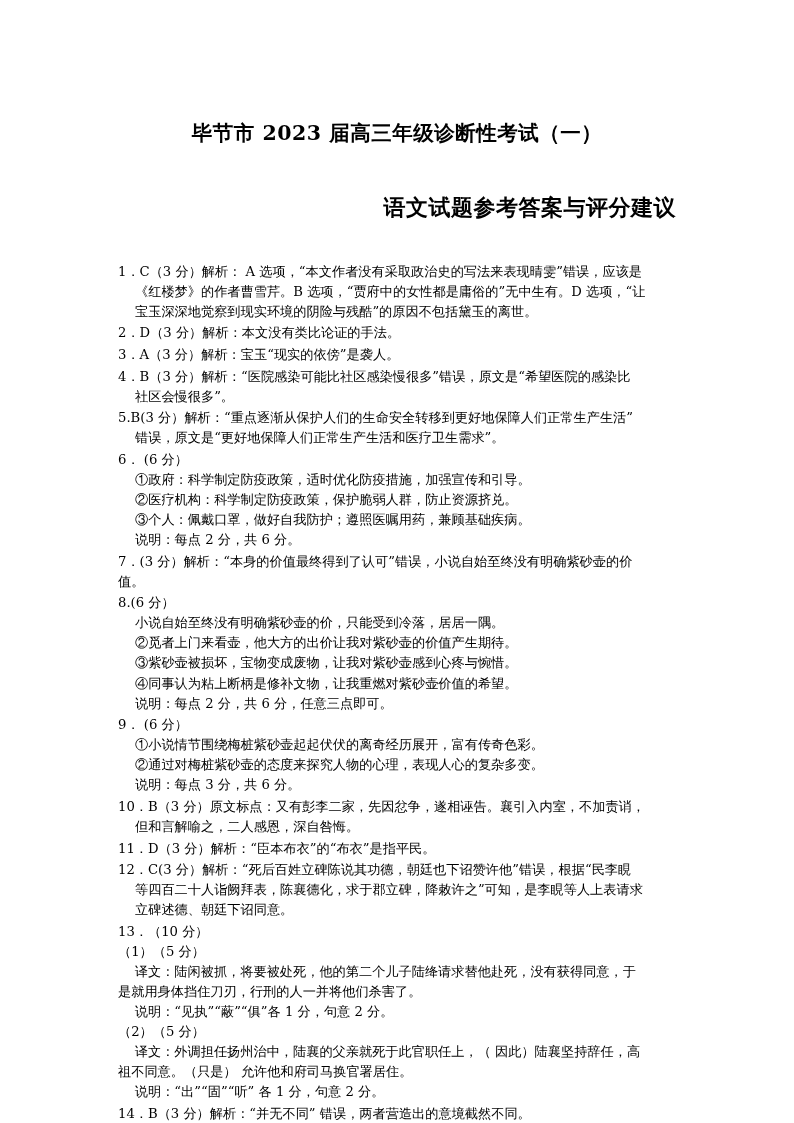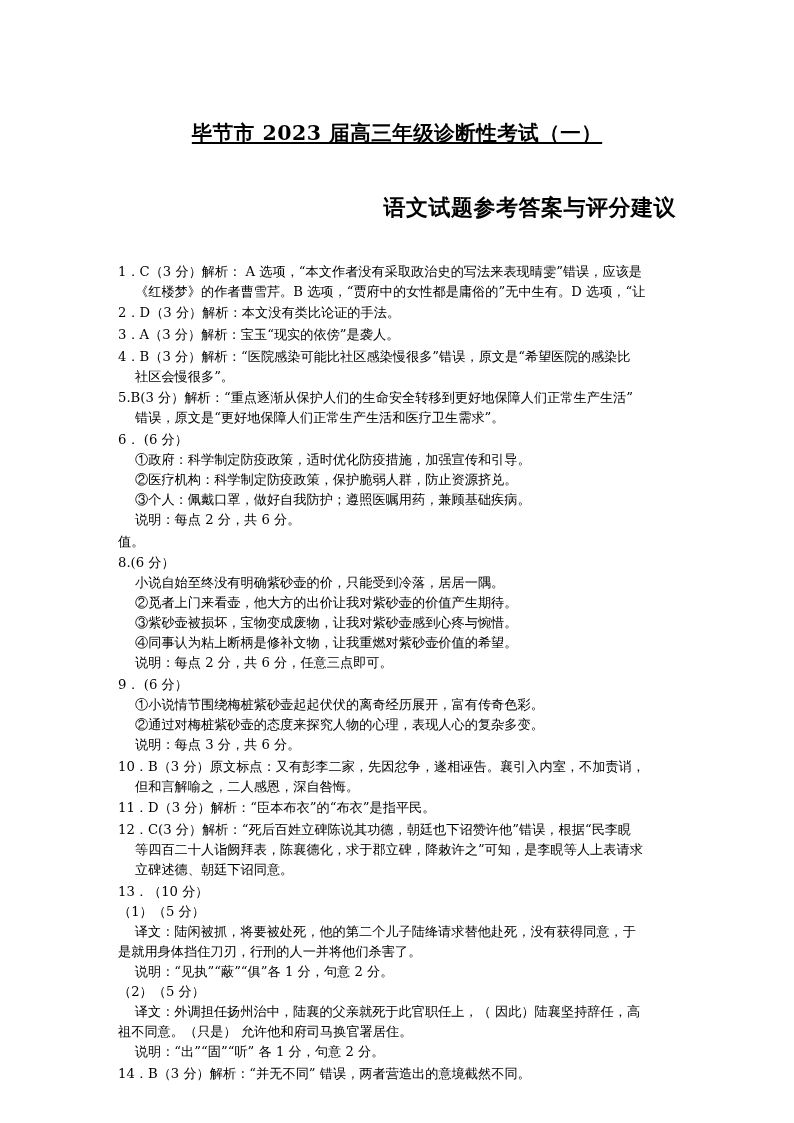--- a/index.html
+++ b/index.html
@@ -21,21 +21,20 @@
     height: 1123px;
     padding: 96px 118px 60px 118px;
   }
   .title-main {
     text-align: center;
     font-size: 20.5px;
     font-weight: bold;
     letter-spacing: 0.5px;
     margin: 22px 0 0 0;
     line-height: 1.5;
-    text-decoration: underline;
   }
   .title-sub {
     text-align: right;
     font-size: 22px;
     font-weight: bold;
     letter-spacing: 0.5px;
     margin: 42px 0 0 0;
     line-height: 1.5;
   }
   .answers {
@@ -61,20 +60,21 @@
 <div class="page">
 
   <h1 class="title-main">毕节市 2023 届高三年级诊断性考试（一）</h1>
   <h2 class="title-sub">语文试题参考答案与评分建议</h2>
 
   <div class="answers">
 
     <div class="ans-block">
       <span class="ln">1．C（3 分）解析： A 选项，“本文作者没有采取政治史的写法来表现晴雯”错误，应该是</span>
       <span class="ln indent2">《红楼梦》的作者曹雪芹。B 选项，“贾府中的女性都是庸俗的”无中生有。D 选项，“让</span>
+      <span class="ln indent2">宝玉深深地觉察到现实环境的阴险与残酷”的原因不包括黛玉的离世。</span>
     </div>
 
     <div class="ans-block">
       <span class="ln">2．D（3 分）解析：本文没有类比论证的手法。</span>
     </div>
 
     <div class="ans-block">
       <span class="ln">3．A（3 分）解析：宝玉“现实的依傍”是袭人。</span>
     </div>
 
@@ -90,20 +90,21 @@
 
     <div class="ans-block">
       <span class="ln">6． (6 分）</span>
       <span class="ln indent2">①政府：科学制定防疫政策，适时优化防疫措施，加强宣传和引导。</span>
       <span class="ln indent2">②医疗机构：科学制定防疫政策，保护脆弱人群，防止资源挤兑。</span>
       <span class="ln indent2">③个人：佩戴口罩，做好自我防护；遵照医嘱用药，兼顾基础疾病。</span>
       <span class="ln indent2">说明：每点 2 分，共 6 分。</span>
     </div>
 
     <div class="ans-block">
+      <span class="ln">7．(3 分）解析：“本身的价值最终得到了认可”错误，小说自始至终没有明确紫砂壶的价</span>
       <span class="ln">值。</span>
     </div>
 
     <div class="ans-block">
       <span class="ln">8.(6 分）</span>
       <span class="ln indent2">小说自始至终没有明确紫砂壶的价，只能受到冷落，居居一隅。</span>
       <span class="ln indent2">②觅者上门来看壶，他大方的出价让我对紫砂壶的价值产生期待。</span>
       <span class="ln indent2">③紫砂壶被损坏，宝物变成废物，让我对紫砂壶感到心疼与惋惜。</span>
       <span class="ln indent2">④同事认为粘上断柄是修补文物，让我重燃对紫砂壶价值的希望。</span>
       <span class="ln indent2">说明：每点 2 分，共 6 分，任意三点即可。</span>

